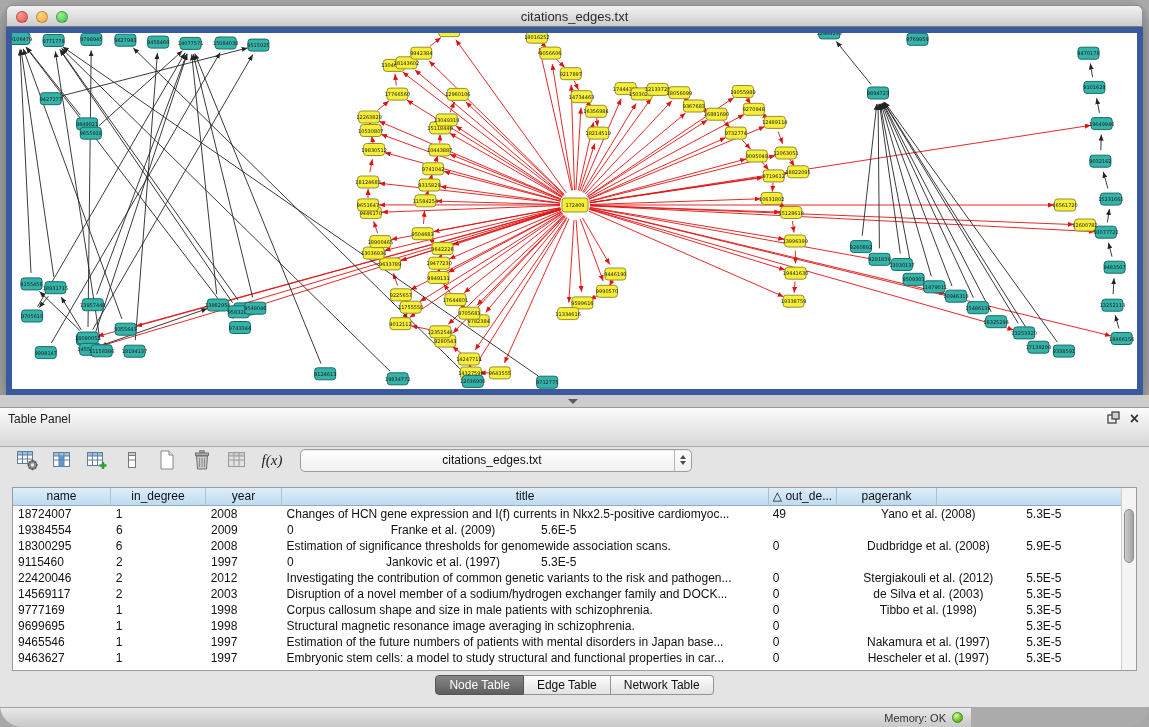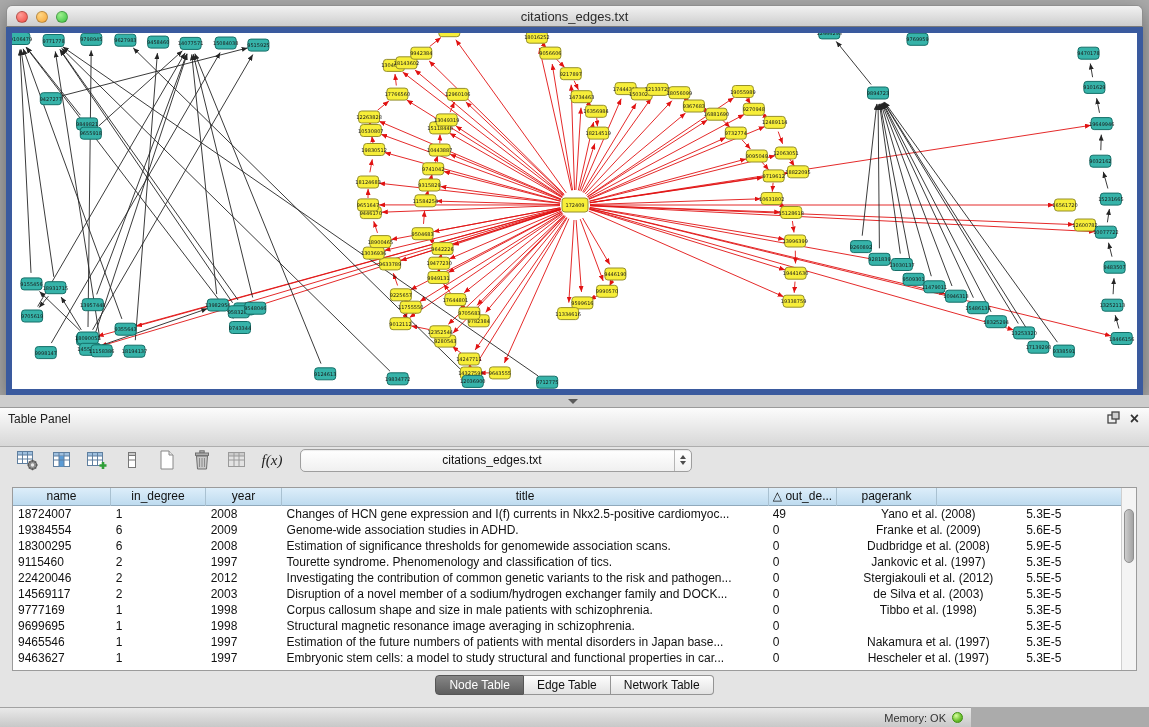--- a/index.html
+++ b/index.html
@@ -1,17 +1,17 @@
 <!DOCTYPE html>
 <html><head>
 <meta charset="utf-8">
 <style>
   * { margin:0; padding:0; box-sizing:border-box; }
   body { font-family:"Liberation Sans", sans-serif; background:#a8a8a8; }
-  .app { position:relative; width:1149px; height:727px; background:#ababab; overflow:hidden; }
+  .app { position:relative; width:1149px; height:727px; background:#ababab; overflow:hidden;border-radius:22px; }
 
   
   .graph-window { position:absolute; left:6px; top:5px; width:1137px; height:390px;
     border-radius:6px 6px 0 0; box-shadow:0 8px 22px rgba(0,0,0,.4); }
   .gw-titlebar { position:relative; height:22px; background:linear-gradient(#f2f2f2,#cdcdcd);
     border:1px solid #8f8f8f; border-bottom:1px solid #7a7a7a; border-radius:6px 6px 0 0; }
   .traffic { position:absolute; left:9px; top:5px; display:flex; gap:8px; }
   .light { width:12px; height:12px; border-radius:50%; border:1px solid rgba(0,0,0,.25); }
   .light.close { background:radial-gradient(circle at 35% 30%, #ff9d97, #f14a41); }
   .light.min   { background:radial-gradient(circle at 35% 30%, #ffd684, #f7a536); }
@@ -886,39 +886,37 @@
             <div class="tcell" style="width: 76px; text-align: left;">2008</div>
             <div class="tcell" style="width: 487px; text-align: left;">Changes of HCN gene expression and I(f) currents in Nkx2.5-positive cardiomyoc...</div>
             <div class="tcell" style="width: 68px; text-align: left;">49</div>
             <div class="tcell" style="width: 186px; text-align: center;">Yano et al. (2008)</div>
             <div class="tcell" style="width: 100px; text-align: left;">5.3E-5</div>
           </div>
           <div class="trow">
             <div class="tcell" style="width: 98px; text-align: left;">19384554</div>
             <div class="tcell" style="width: 95px; text-align: left;">6</div>
             <div class="tcell" style="width: 76px; text-align: left;">2009</div>
-            <div class="tcell" style="width: 487px; text-align: left;">Genome-wide association studies in ADHD.</div>
             <div class="tcell" style="width: 68px; text-align: left;">0</div>
             <div class="tcell" style="width: 186px; text-align: center;">Franke et al. (2009)</div>
             <div class="tcell" style="width: 100px; text-align: left;">5.6E-5</div>
           </div>
           <div class="trow">
             <div class="tcell" style="width: 98px; text-align: left;">18300295</div>
             <div class="tcell" style="width: 95px; text-align: left;">6</div>
             <div class="tcell" style="width: 76px; text-align: left;">2008</div>
             <div class="tcell" style="width: 487px; text-align: left;">Estimation of significance thresholds for genomewide association scans.</div>
             <div class="tcell" style="width: 68px; text-align: left;">0</div>
             <div class="tcell" style="width: 186px; text-align: center;">Dudbridge et al. (2008)</div>
             <div class="tcell" style="width: 100px; text-align: left;">5.9E-5</div>
           </div>
           <div class="trow">
             <div class="tcell" style="width: 98px; text-align: left;">9115460</div>
             <div class="tcell" style="width: 95px; text-align: left;">2</div>
             <div class="tcell" style="width: 76px; text-align: left;">1997</div>
-            <div class="tcell" style="width: 487px; text-align: left;">Tourette syndrome. Phenomenology and classification of tics.</div>
             <div class="tcell" style="width: 68px; text-align: left;">0</div>
             <div class="tcell" style="width: 186px; text-align: center;">Jankovic et al. (1997)</div>
             <div class="tcell" style="width: 100px; text-align: left;">5.3E-5</div>
           </div>
           <div class="trow">
             <div class="tcell" style="width: 98px; text-align: left;">22420046</div>
             <div class="tcell" style="width: 95px; text-align: left;">2</div>
             <div class="tcell" style="width: 76px; text-align: left;">2012</div>
             <div class="tcell" style="width: 487px; text-align: left;">Investigating the contribution of common genetic variants to the risk and pathogen...</div>
             <div class="tcell" style="width: 68px; text-align: left;">0</div>

